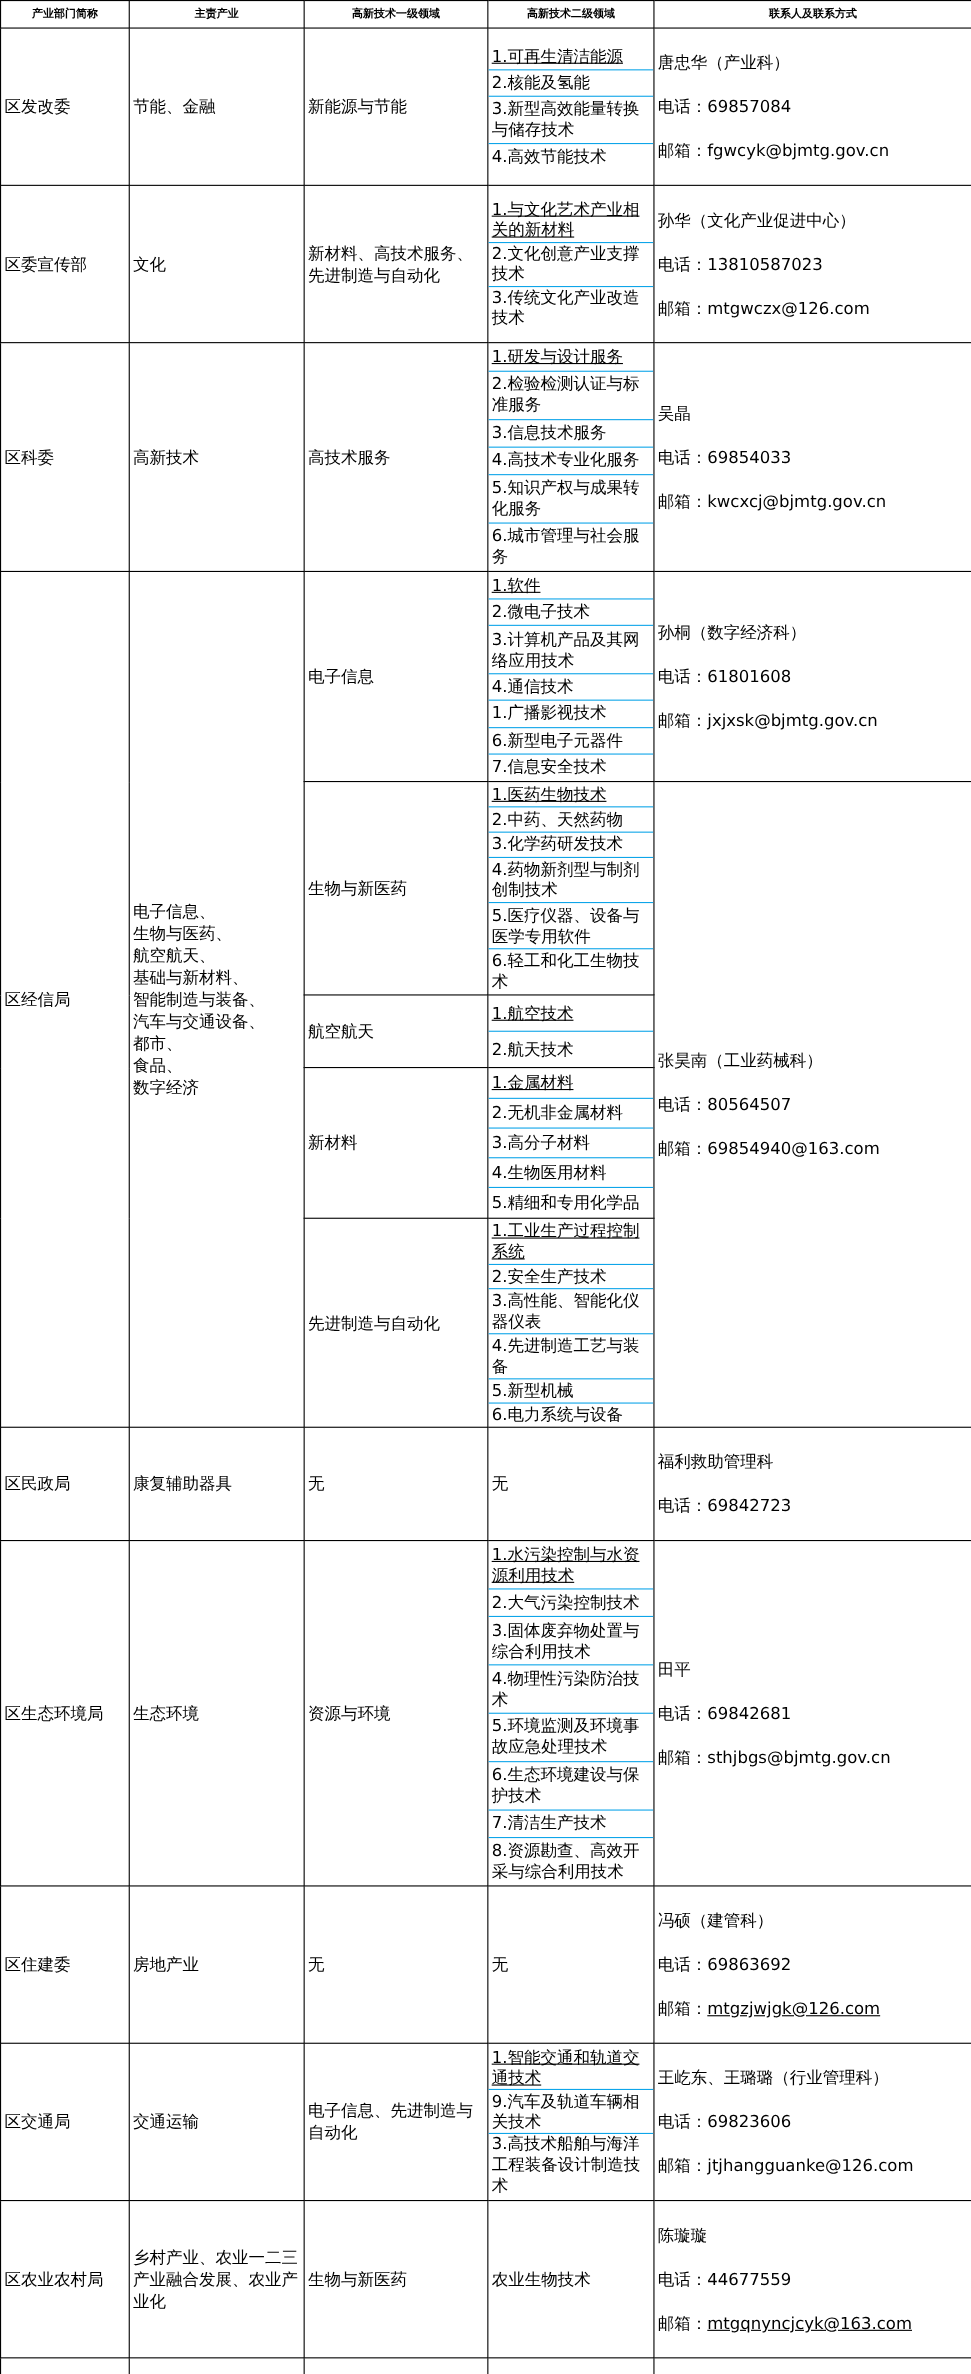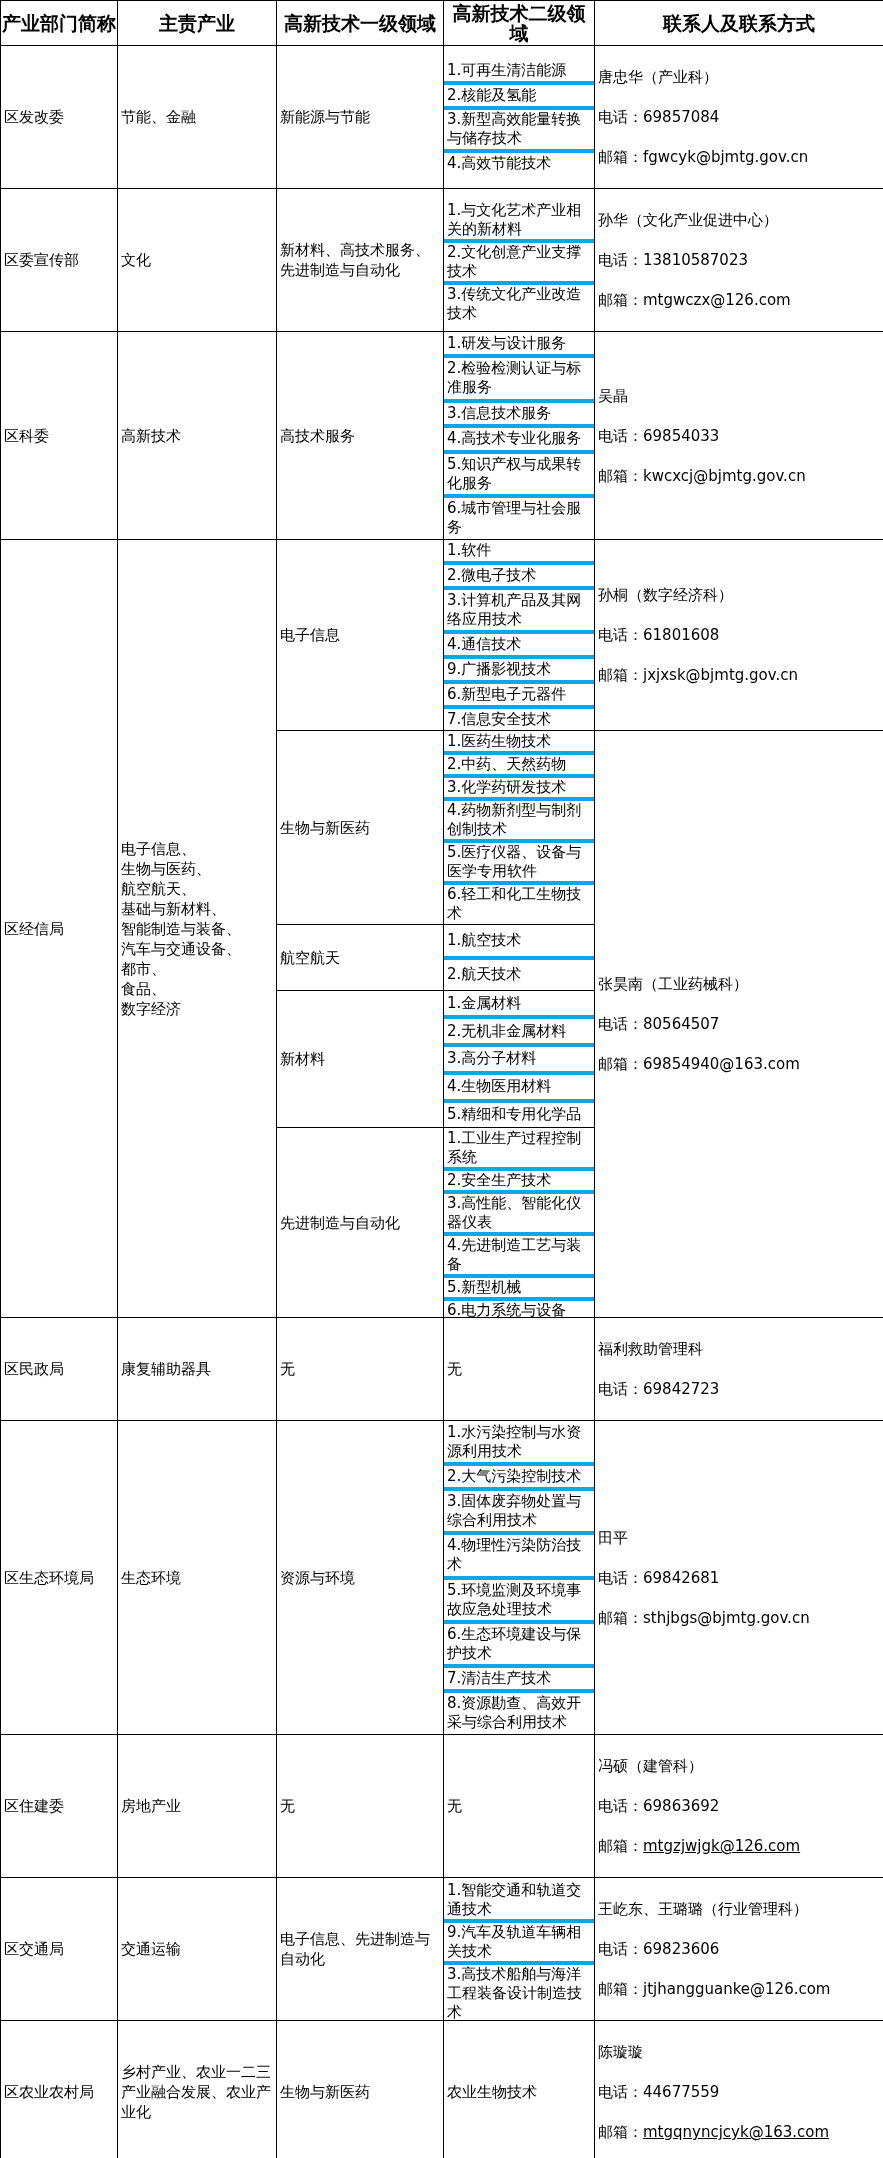--- a/index.html
+++ b/index.html
@@ -1,25 +1,25 @@
 <!DOCTYPE html>
 <html><head>
 <meta charset="utf-8">
 <style>
   html,body{margin:0;padding:0;background:#fff;}
   body{width:883px;font-family:"DejaVu Sans","Liberation Sans",sans-serif;color:#000;}
   table{border-collapse:collapse;table-layout:fixed;width:883px;background:#fff;}
   th,td{border:1px solid #000;font-size:15px;line-height:20px;vertical-align:middle;
         padding:1px 3px;white-space:pre-line;overflow:hidden;}
-  th{font-weight:bold;text-align:center;padding:2px 1px;font-size:19px;}
+  th{font-weight:bold;text-align:center;padding:2px 1px;font-size:10px;}
   td.cell-list{padding:0;}
   .vlist{display:flex;flex-direction:column;}
   .vlist .sub-item{flex:1 0 auto;display:flex;align-items:center;padding:0 3px;
-        border-top:4px solid #0ea5e9;line-height:19px;}
-  .vlist .sub-item:first-child{border-top:0;}
+        border-top:1px solid #0ea5e9;line-height:19px;}
+  .vlist .sub-item:first-child{border-top:0;text-decoration:underline;}
   .cl{line-height:20px;}
   .u{text-decoration:underline;}
 </style>
 </head>
 <body>
 
 <table>
   <colgroup>
     <col style="width:117px">
       <col style="width:159px">
@@ -77,21 +77,21 @@
     <td rowspan="5">电子信息、
 生物与医药、
 航空航天、
 基础与新材料、
 智能制造与装备、
 汽车与交通设备、
 都市、
 食品、
 数字经济</td>
     <td>电子信息</td>
-    <td class="cell-list"><div class="vlist" style="height:189px"><div class="sub-item">1.软件</div><div class="sub-item">2.微电子技术</div><div class="sub-item">3.计算机产品及其网络应用技术</div><div class="sub-item">4.通信技术</div><div class="sub-item">9.广播影视技术</div><div class="sub-item">6.新型电子元器件</div><div class="sub-item">7.信息安全技术</div></div></td>
+    <td class="cell-list"><div class="vlist" style="height:189px"><div class="sub-item">1.软件</div><div class="sub-item">2.微电子技术</div><div class="sub-item">3.计算机产品及其网络应用技术</div><div class="sub-item">4.通信技术</div><div class="sub-item">1.广播影视技术</div><div class="sub-item">6.新型电子元器件</div><div class="sub-item">7.信息安全技术</div></div></td>
     <td>
       <div class="cl">孙桐（数字经济科）</div>
       <div class="cl">电话：61801608</div>
       <div class="cl"><span>邮箱：</span><span>jxjxsk@bjmtg.gov.cn</span></div>
     </td>
   </tr>
   <tr style="height:194px">
     <td>生物与新医药</td>
     <td class="cell-list"><div class="vlist" style="height:192px"><div class="sub-item">1.医药生物技术</div><div class="sub-item">2.中药、天然药物</div><div class="sub-item">3.化学药研发技术</div><div class="sub-item">4.药物新剂型与制剂创制技术</div><div class="sub-item">5.医疗仪器、设备与医学专用软件</div><div class="sub-item">6.轻工和化工生物技术</div></div></td>
     <td rowspan="4">

